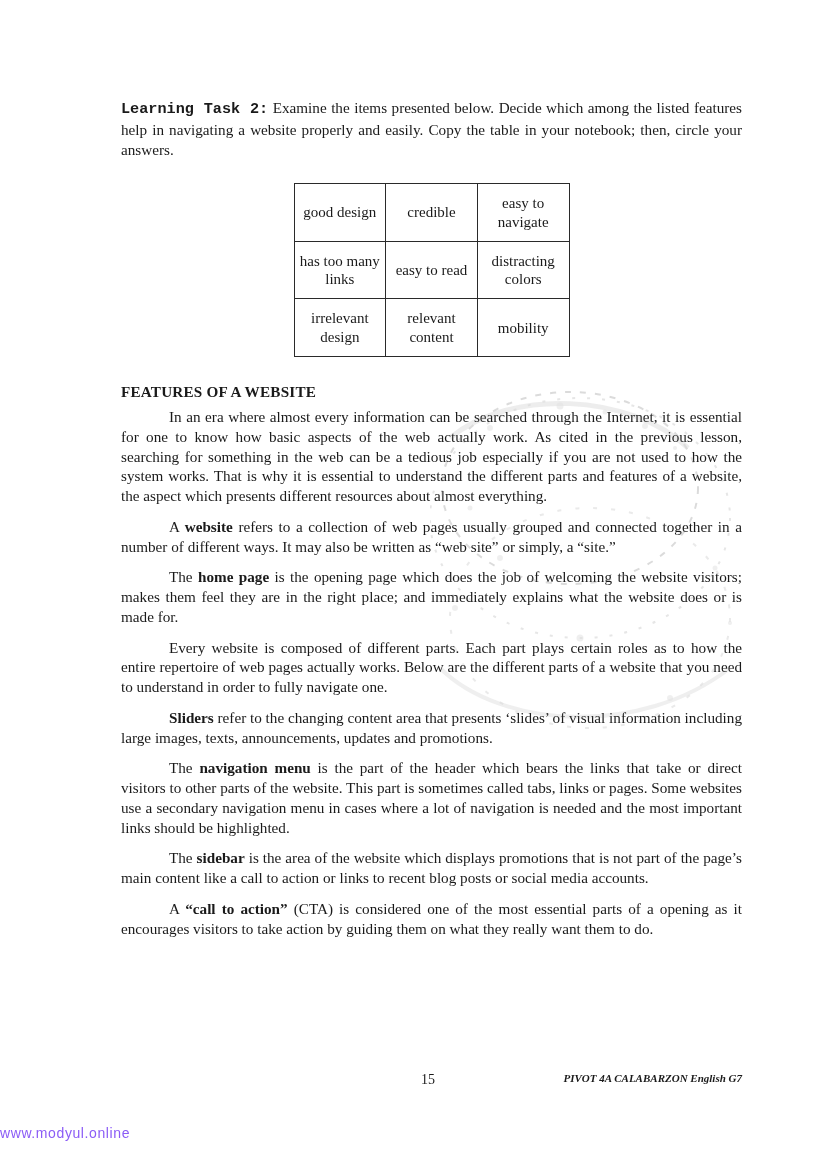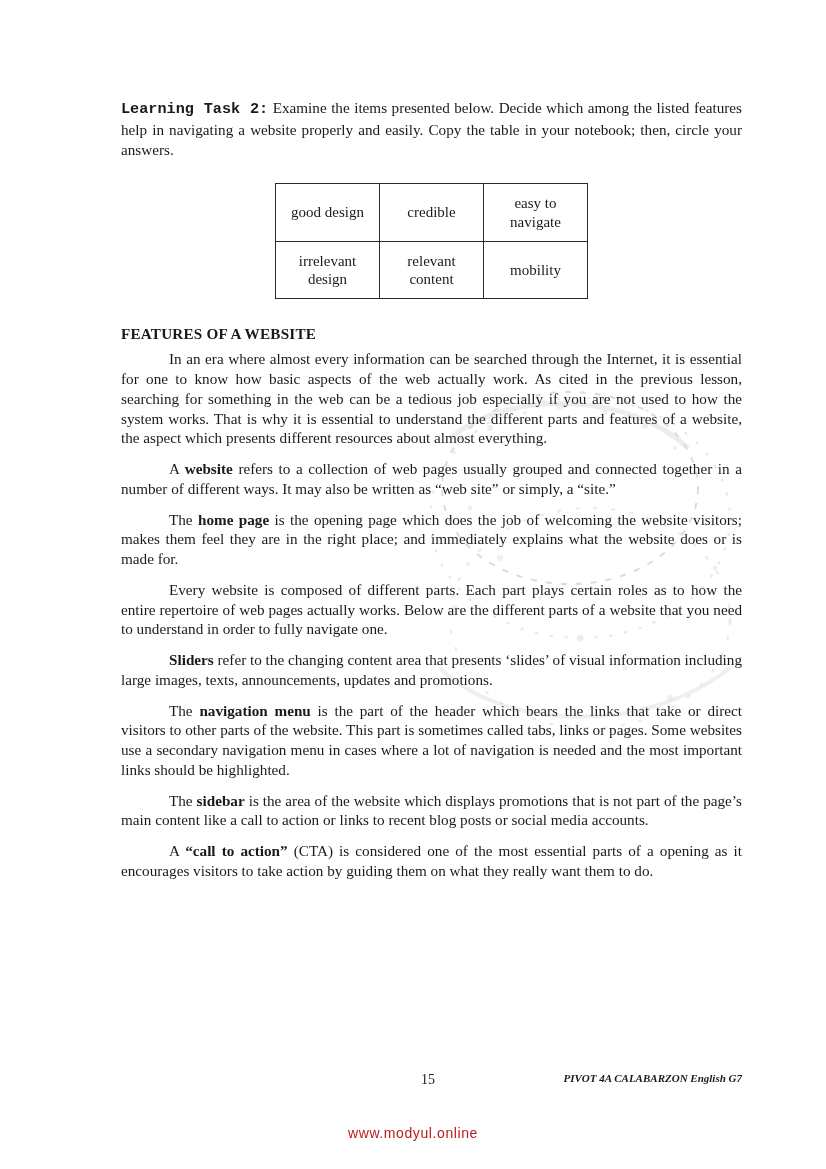--- a/index.html
+++ b/index.html
@@ -38,21 +38,21 @@
 
   
   .table-wrap {
     display: flex;
     justify-content: center;
     margin-top: 24px;
     margin-bottom: 26px;
   }
   table.feature-table {
     border-collapse: collapse;
-    width: 313px;
+    width: 276px;
   }
   table.feature-table td {
     border: 1px solid #2a2a2a;
     text-align: center;
     vertical-align: middle;
     font-size: 15px;
     line-height: 1.22;
     padding: 10px 4px;
     height: 36px;
     width: 33.33%;
@@ -93,24 +93,24 @@
     font-style: italic;
     font-weight: bold;
     font-size: 11px;
     white-space: nowrap;
   }
   .watermark-url {
     position: absolute;
     left: 0;
     right: 0;
     top: 1125px;
-    text-align: center;
+    text-align: left;
     font-family: "Liberation Sans", sans-serif;
     font-size: 14px;
-    color: #b91c1c;
+    color: #8b5cf6;
     letter-spacing: 0.6px;
   }
 
   
   .stamp {
     position: absolute;
     left: 430px;
     top: 368px;
     width: 330px;
     height: 400px;
@@ -127,20 +127,25 @@
 
     <p class="task-intro"><b>Learning Task 2:</b><span> Examine the items presented below. Decide which among the listed features help in navigating a website properly and easily. Copy the table in your notebook; then, circle your answers.</span></p>
 
     <div class="table-wrap">
       <table class="feature-table">
         <tbody>
           <tr>
             <td>good design</td>
             <td>credible</td>
             <td>easy to navigate</td>
+          </tr>
+          <tr>
+            <td>has too many links</td>
+            <td>easy to read</td>
+            <td>distracting colors</td>
           </tr>
           <tr>
             <td>irrelevant design</td>
             <td>relevant content</td>
             <td>mobility</td>
           </tr>
         </tbody>
       </table>
     </div>
 

